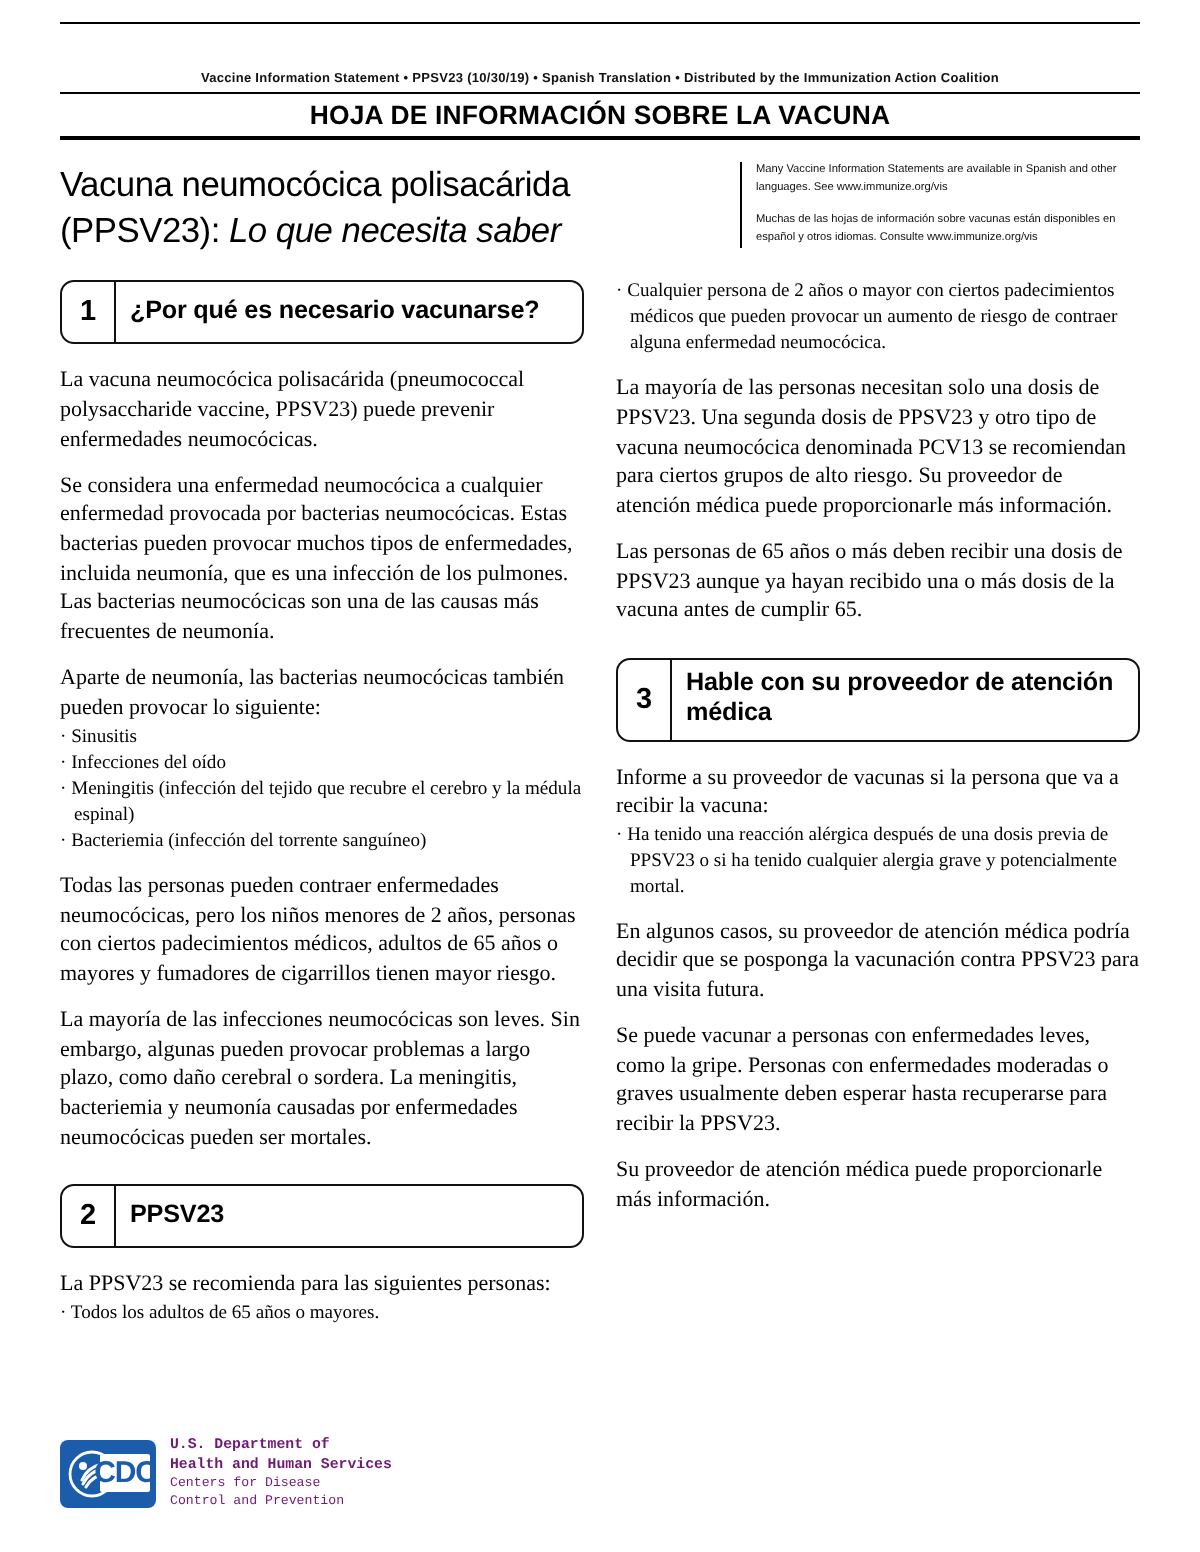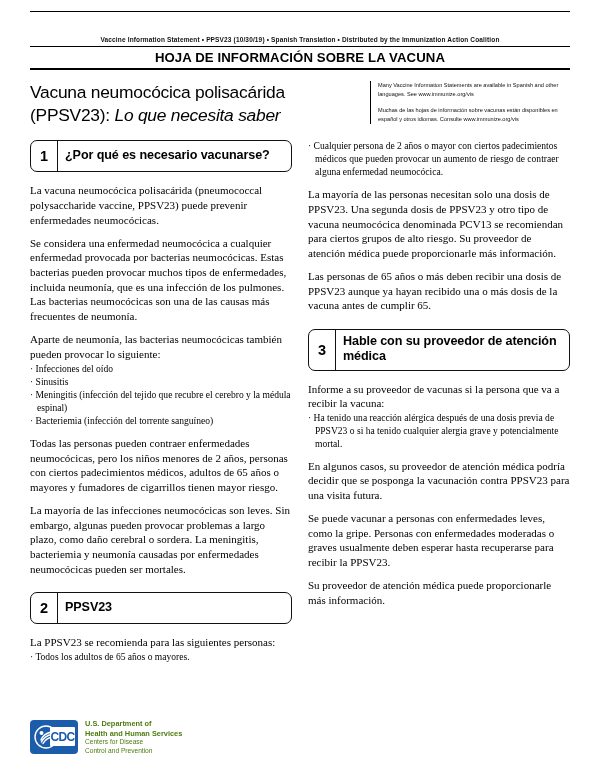--- a/index.html
+++ b/index.html
@@ -186,34 +186,34 @@
     top: 7px;
     width: 25px;
     height: 19px;
     background: #fff;
     border-radius: 1px;
     display: flex;
     align-items: center;
     justify-content: center;
     font-family: "Liberation Sans", "DejaVu Sans", sans-serif;
     font-weight: bold;
-    font-size: 12px;
+    font-size: 15px;
     color: #1b5cab;
     letter-spacing: -0.6px;
   }
   .hhs-eagle {
     position: absolute;
     left: 4px;
     top: 5px;
     width: 24px;
     height: 24px;
   }
   .agency-text {
-    font-family: Liberation Sans, sans-serif;
-    color: #4d7c0f;
+    font-family: Liberation Mono, monospace;
+    color: #701a75;
     line-height: 1.33;
   }
   .agency-text .l1 { font-weight: bold; font-size: 7.4px; }
   .agency-text .l2 { font-size: 6.6px; }
 </style>
 </head>
 <body>
 
 <div class="page">
 
@@ -247,22 +247,22 @@
         <b>La vacuna neumocócica polisacárida (pneumococcal polysaccharide vaccine, PPSV23)</b><span> puede prevenir </span><b>enfermedades neumocócicas</b><span>.</span>
       </p>
 
       <p class="body">
         <span>Se considera una </span><b>enfermedad neumocócica</b><span> a cualquier enfermedad provocada por bacterias neumocócicas. Estas bacterias pueden provocar muchos tipos de enfermedades, incluida neumonía, que es una infección de los pulmones. Las bacterias neumocócicas son una de las causas más frecuentes de neumonía.</span>
       </p>
 
       <p class="body tight">Aparte de neumonía, las bacterias neumocócicas también pueden provocar lo siguiente:</p>
 
       <ul class="bullets">
+        <li><span class="dot">·</span> <span class="hang">Sinusitis</span></li>
         <li><span class="dot">·</span> <span class="hang">Infecciones del oído</span></li>
-        <li><span class="dot">·</span> <span class="hang">Sinusitis</span></li>
         <li><span class="dot">·</span> <span class="hang">Meningitis (infección del tejido que recubre el cerebro y la médula espinal)</span></li>
         <li><span class="dot">·</span> <span class="hang">Bacteriemia (infección del torrente sanguíneo)</span></li>
       </ul>
 
       <p class="body">Todas las personas pueden contraer enfermedades neumocócicas, pero los niños menores de 2 años, personas con ciertos padecimientos médicos, adultos de 65 años o mayores y fumadores de cigarrillos tienen mayor riesgo.</p>
       <p class="body" style="margin-bottom:16px;">La mayoría de las infecciones neumocócicas son leves. Sin embargo, algunas pueden provocar problemas a largo plazo, como daño cerebral o sordera. La meningitis, bacteriemia y neumonía causadas por enfermedades neumocócicas pueden ser mortales.</p>
 
       <div class="sec-box">
         <div class="sec-num">2</div>
         <div class="sec-title">PPSV23</div>

